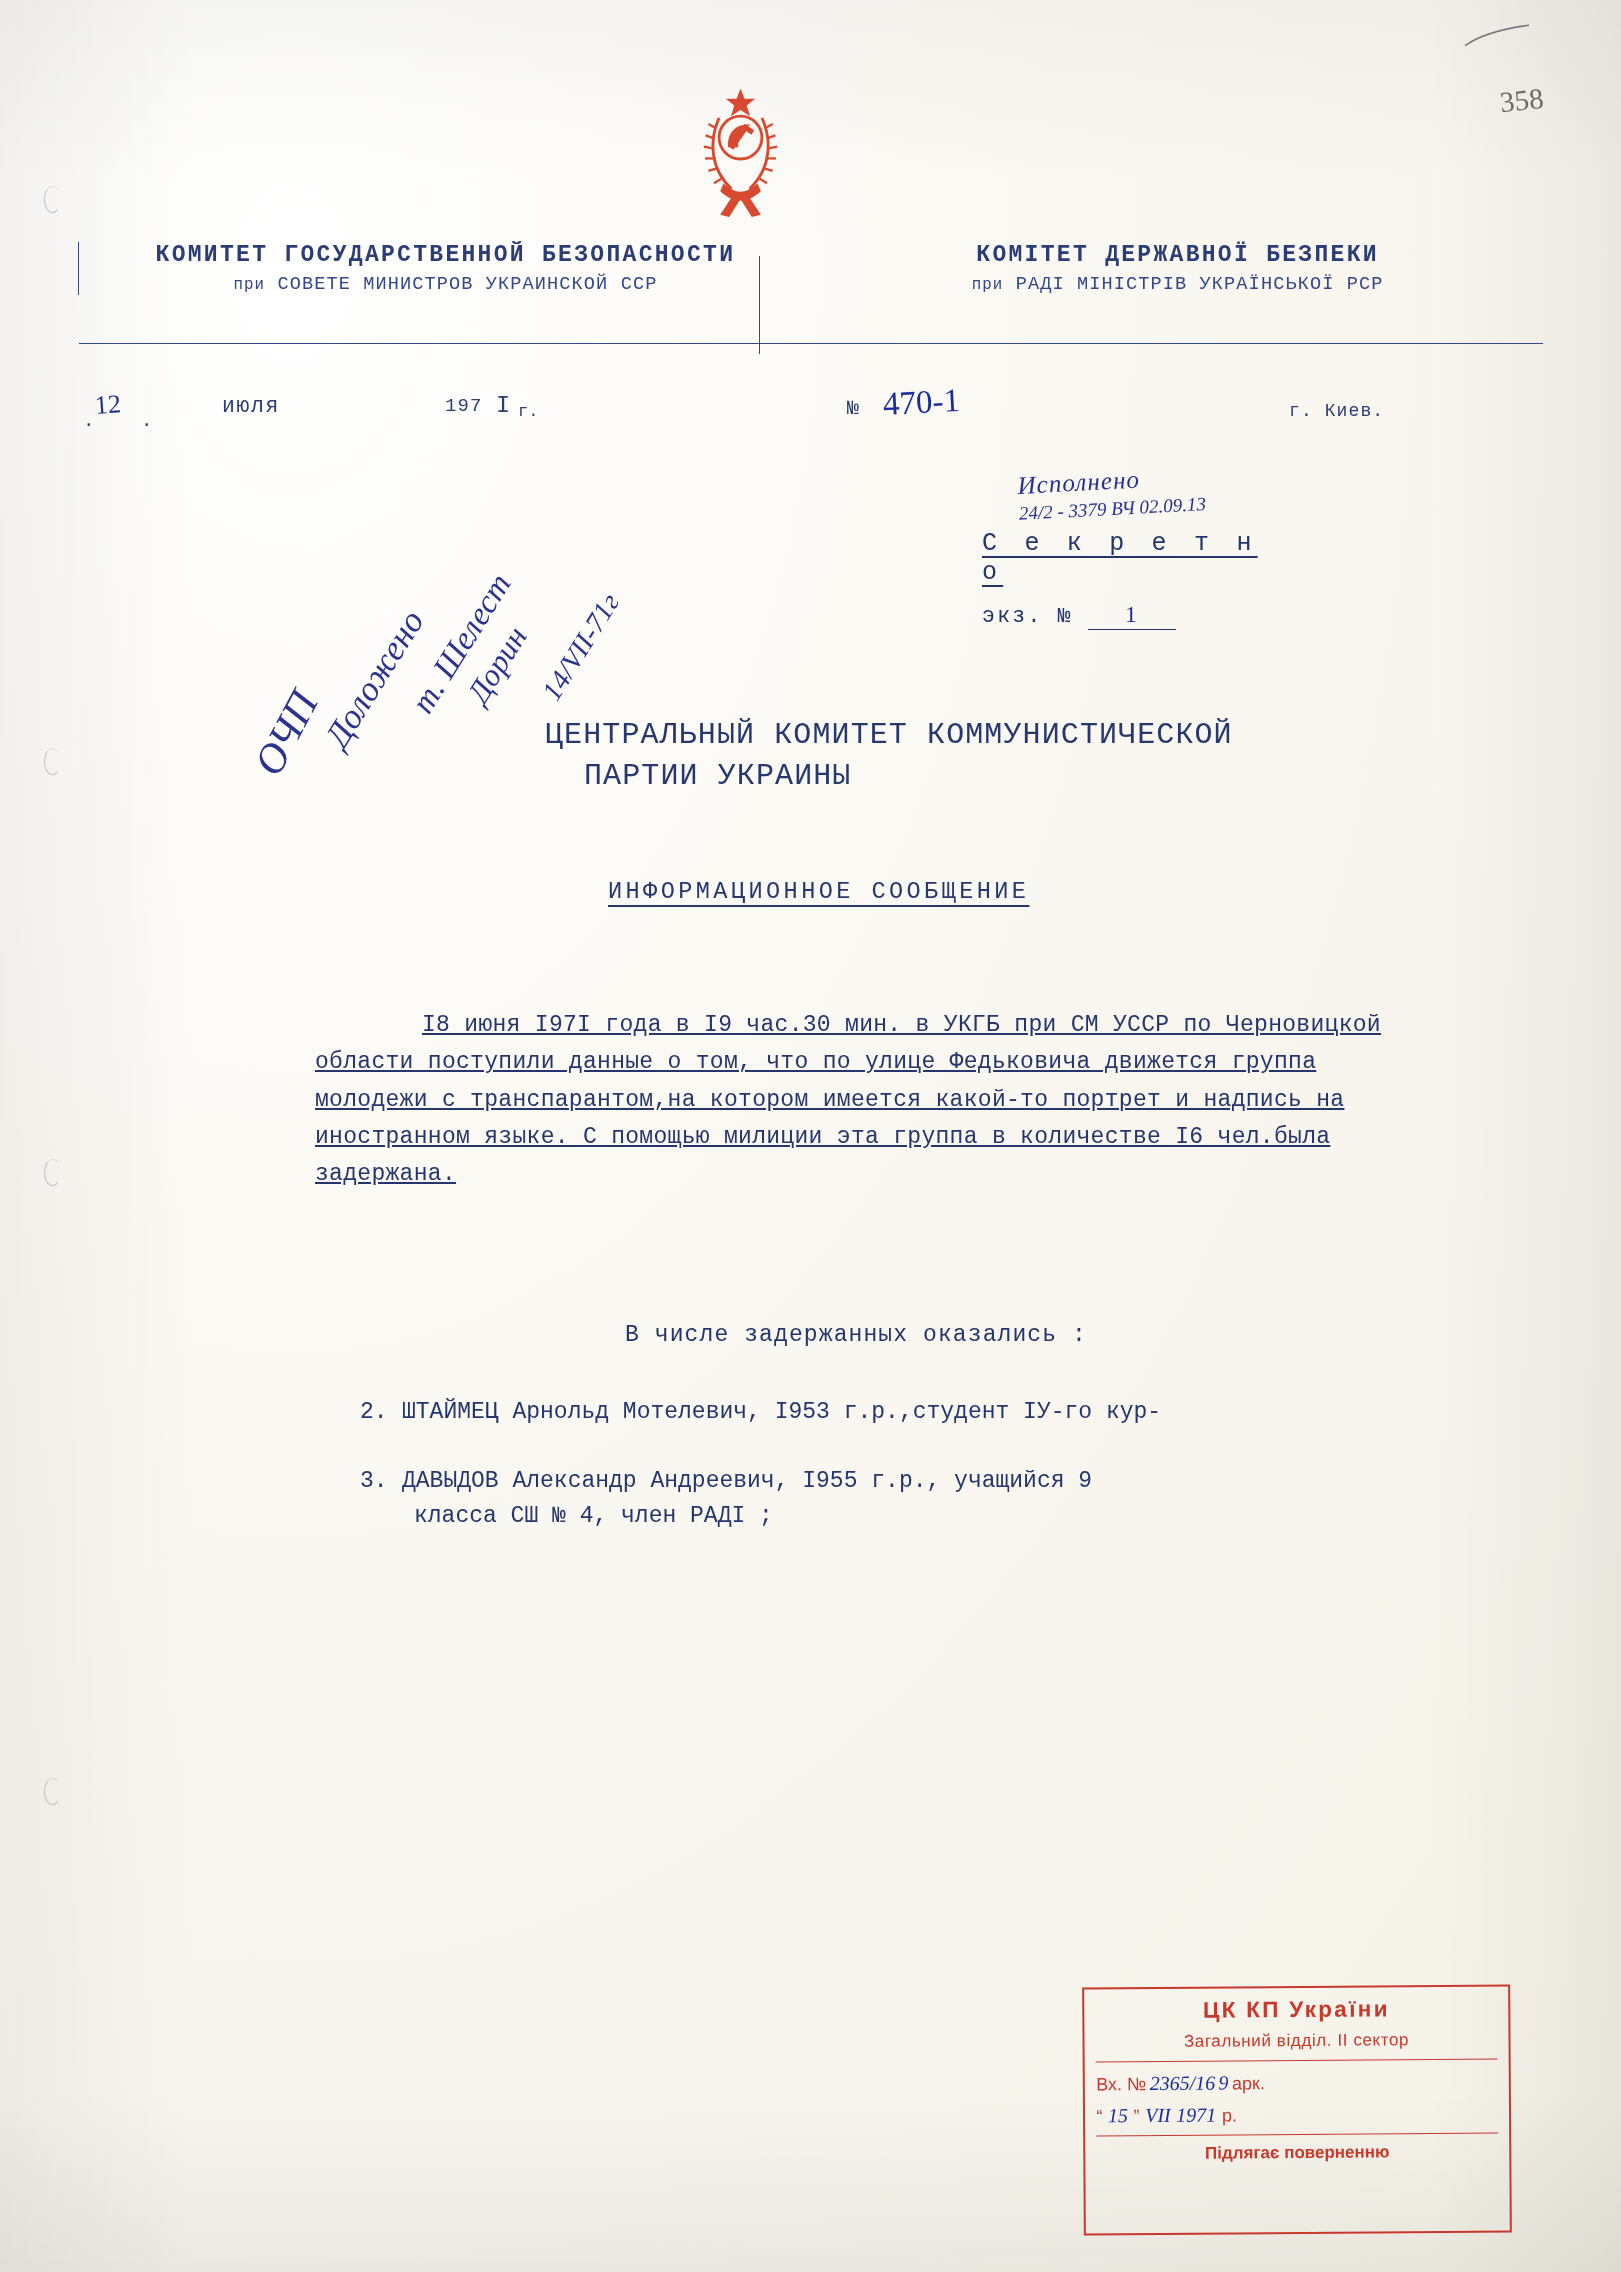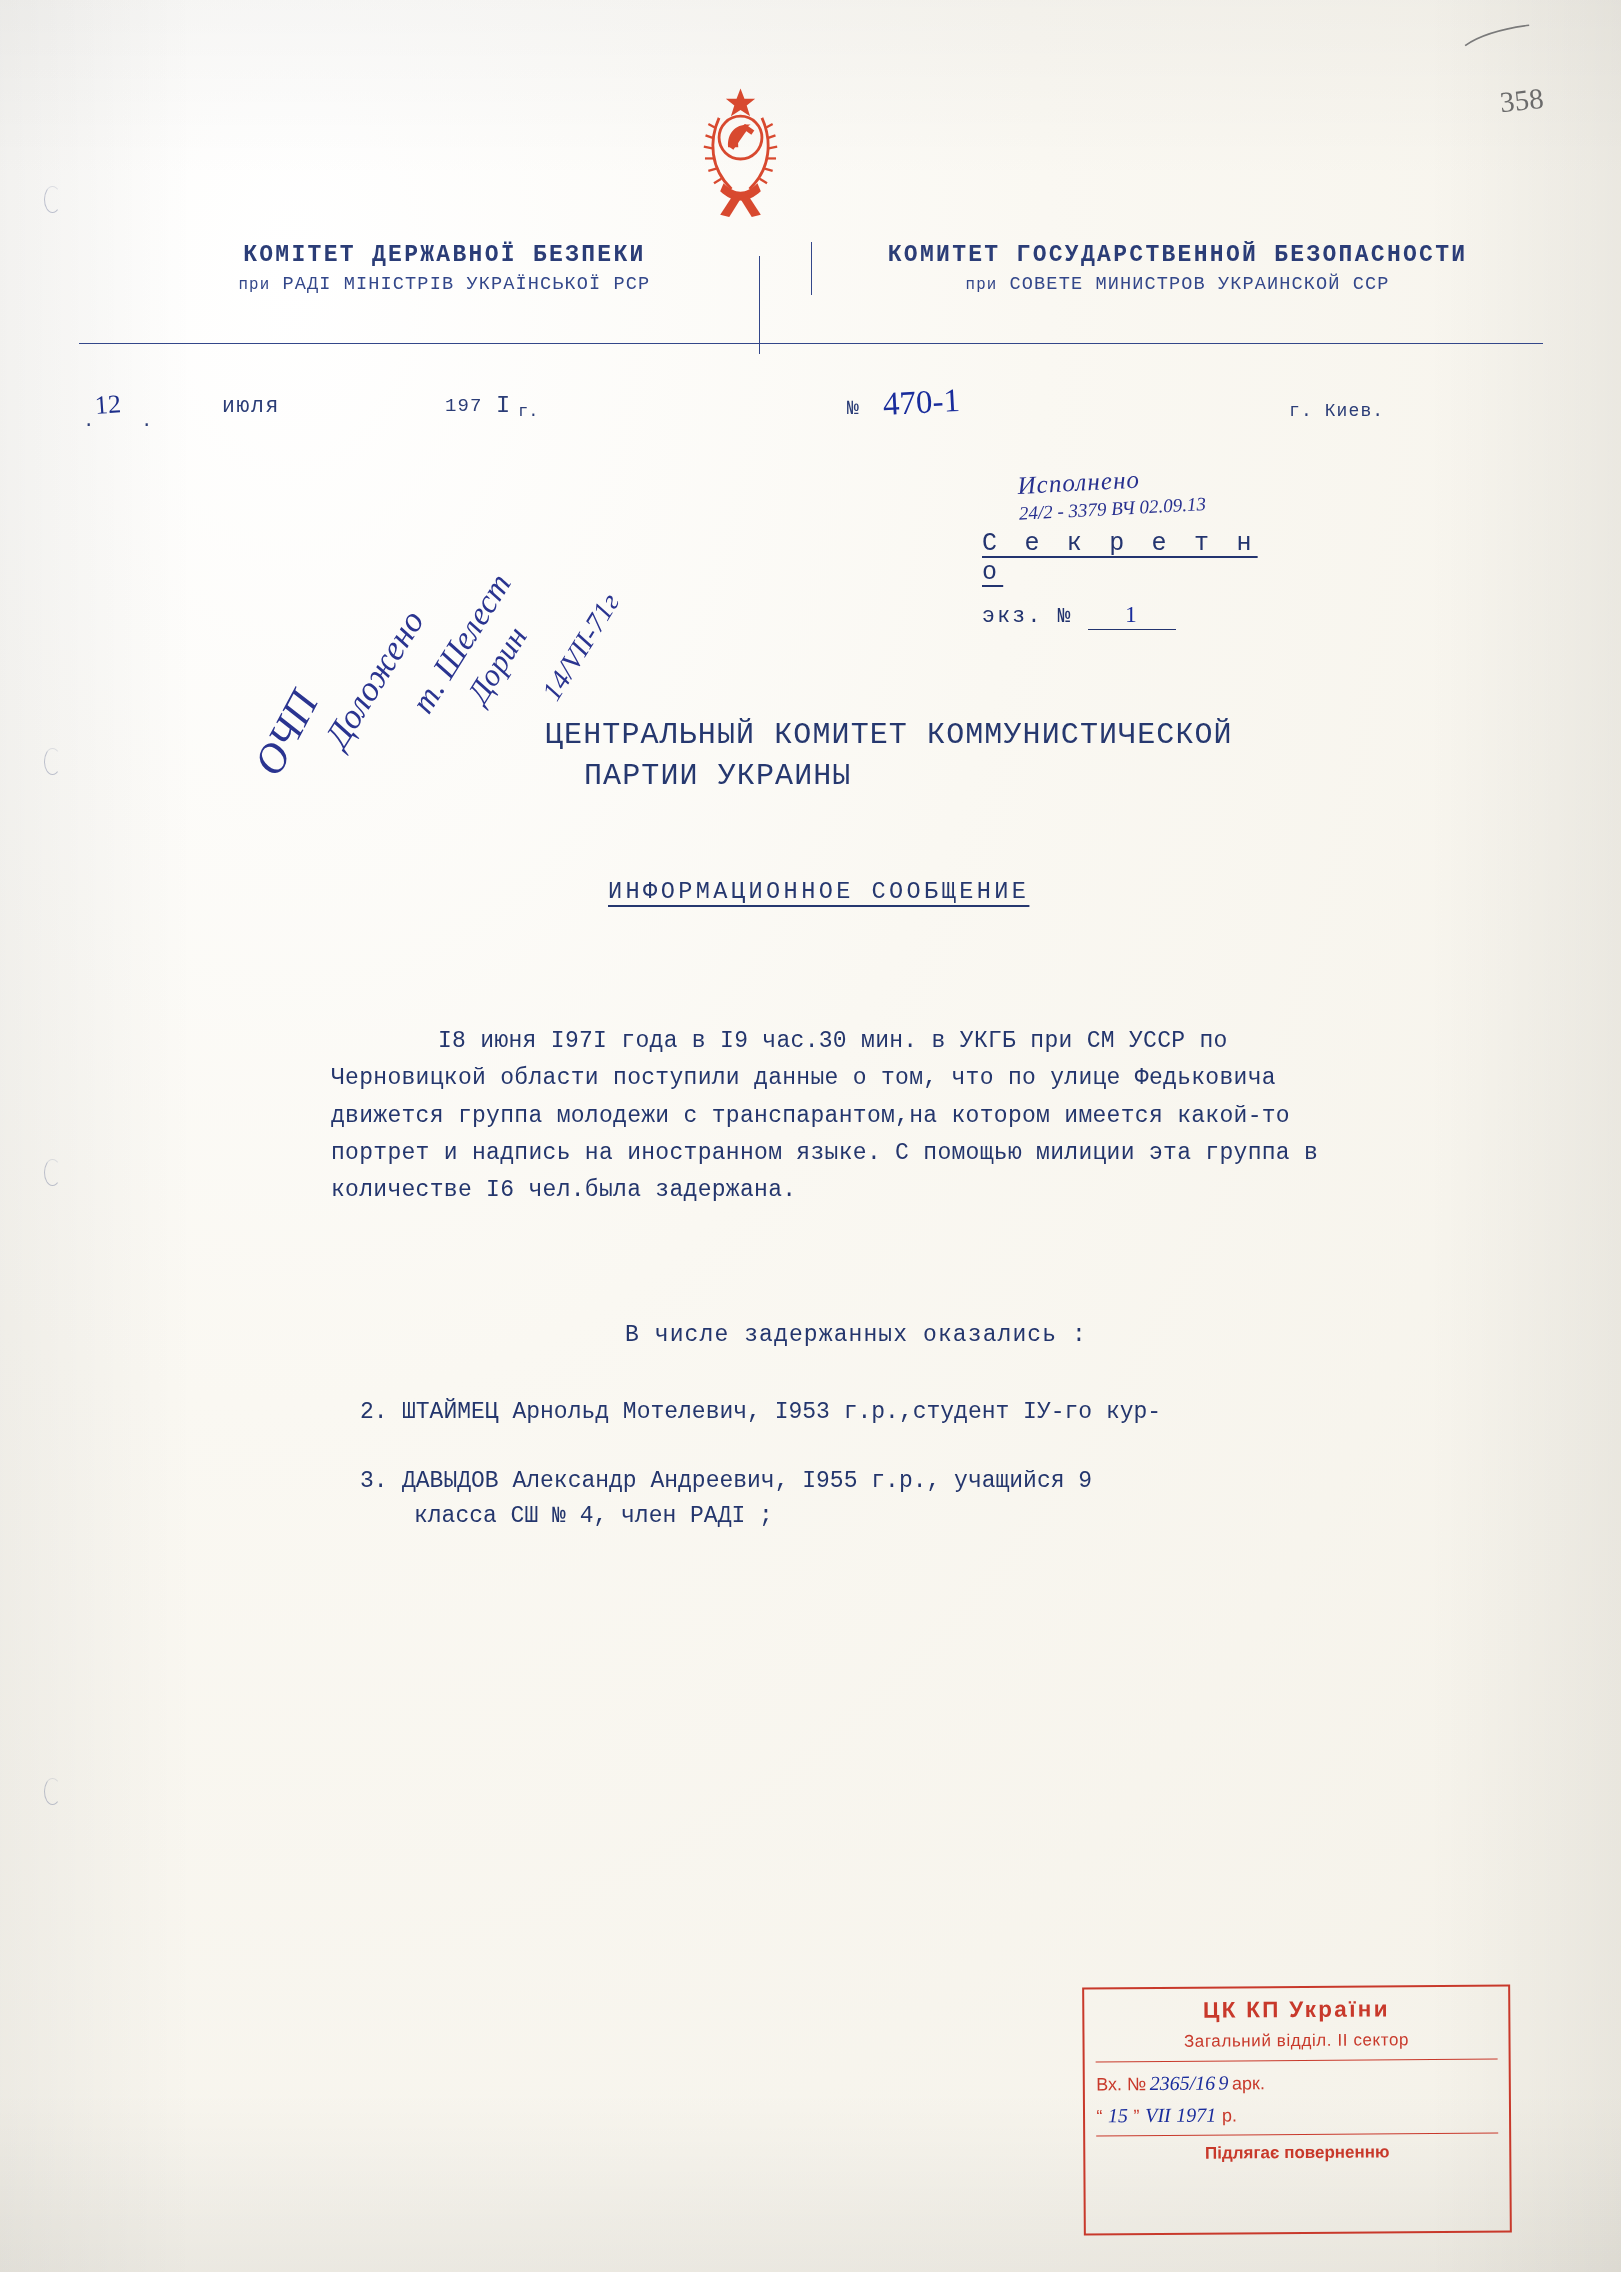--- a/index.html
+++ b/index.html
@@ -220,21 +220,21 @@
   
   .body-text {
     position: absolute;
     left: 315px; top: 1007px;
     width: 1069px;
     font-size: 23px;
     line-height: 1.62;
     letter-spacing: 0.3px;
     color: #24366d;
   }
-  .body-text p { margin: 16px; }
+  .body-text p { margin: 0; text-decoration: underline; }
   .body-text .indent { display: inline-block; width: 107px; }
   .center-line {
     position: absolute;
     left: 0; right: 0;
     text-align: center;
     font-size: 23px;
     letter-spacing: 1.1px;
     color: #24366d;
   }
   .center-line.l-detained { top: 1322px; padding-left: 90px; }
@@ -350,32 +350,32 @@
 
         <path d="M70 176 C 90 196, 110 196, 130 176 L 136 190 C 112 212, 88 212, 64 190 Z" fill="#d8492f" stroke="none"></path>
         <path d="M86 198 l-22 34 l16 4 l20 -32 z" fill="#d8492f" stroke="none"></path>
         <path d="M114 198 l22 34 l-16 4 l-20 -32 z" fill="#d8492f" stroke="none"></path>
       </g>
     </svg>
   </div>
 
   <div class="header">
     <div class="hdr-main">
+      <div class="hdr-col right">
+        <div class="hdr-title">КОМИТЕТ ГОСУДАРСТВЕННОЙ БЕЗОПАСНОСТИ</div>
+        <div class="hdr-sub">
+          <span class="small">при</span>
+          <span>СОВЕТЕ МИНИСТРОВ УКРАИНСКОЙ ССР</span>
+        </div>
+      </div>
       <div class="hdr-col left">
         <div class="hdr-title">КОМІТЕТ ДЕРЖАВНОЇ БЕЗПЕКИ</div>
         <div class="hdr-sub">
           <span class="small">при</span>
           <span>РАДІ МІНІСТРІВ УКРАЇНСЬКОЇ РСР</span>
-        </div>
-      </div>
-      <div class="hdr-col right">
-        <div class="hdr-title">КОМИТЕТ ГОСУДАРСТВЕННОЙ БЕЗОПАСНОСТИ</div>
-        <div class="hdr-sub">
-          <span class="small">при</span>
-          <span>СОВЕТЕ МИНИСТРОВ УКРАИНСКОЙ ССР</span>
         </div>
       </div>
     </div>
   </div>
   <div class="hdr-divider"></div>
   <div class="hdr-rule"></div>
 
   <div class="dateline">
     <span class="ddot1">.</span>
     <span class="dnum">12</span>

